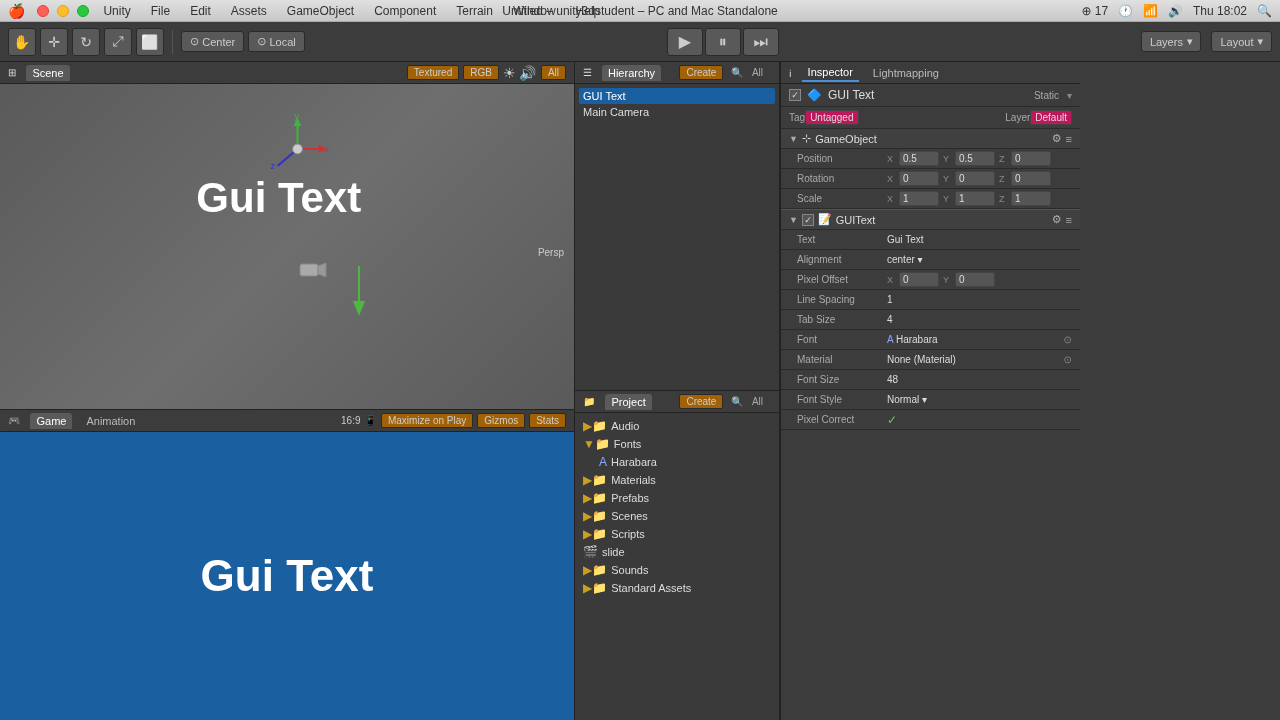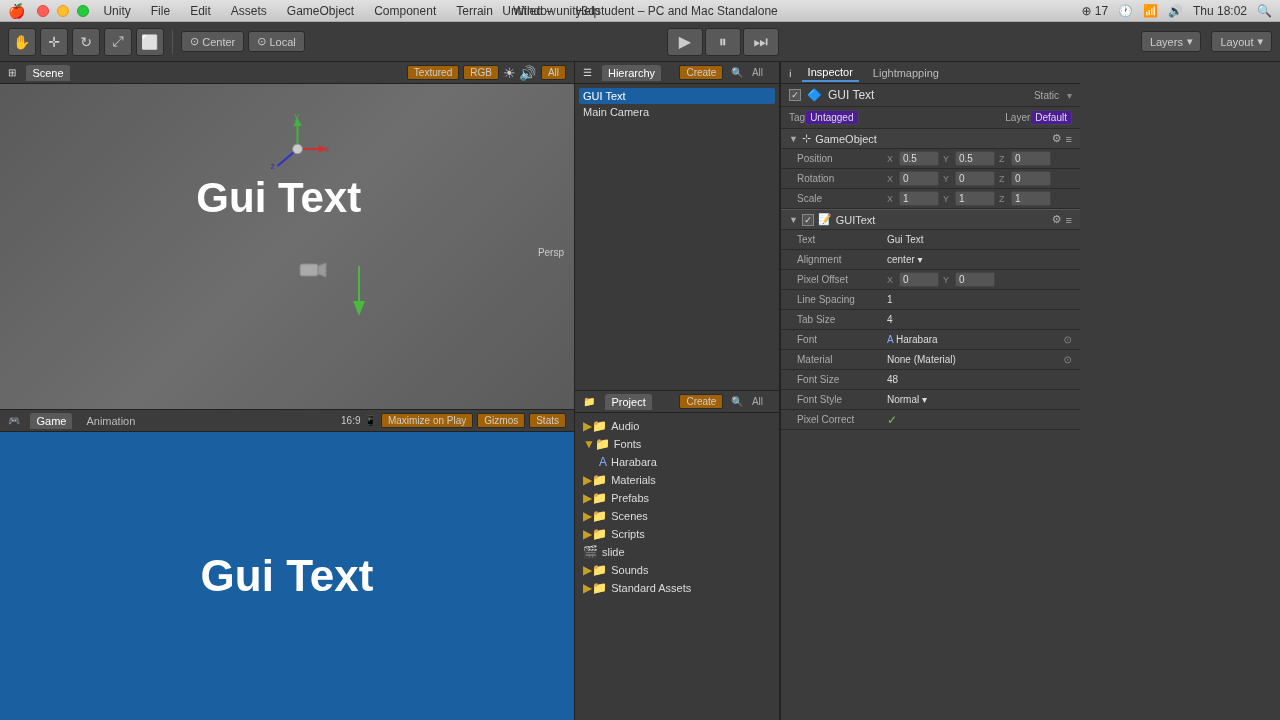--- a/index.html
+++ b/index.html
@@ -317,21 +317,21 @@
     .tag-layer-row {
       display: flex;
       align-items: center;
       padding: 3px 8px;
       gap: 0;
       border-bottom: 1px solid #2a2a2a;
       font-size: 10px;
     }
     .tag-label { color: #aaa; }
     .tag-value {
-      background: #4c1d95;
+      background: #be185d;
       border: 1px solid #444;
       border-radius: 2px;
       padding: 1px 4px;
       color: #ddd;
       cursor: pointer;
       font-size: 10px;
     }
 
     
     .component-header {

